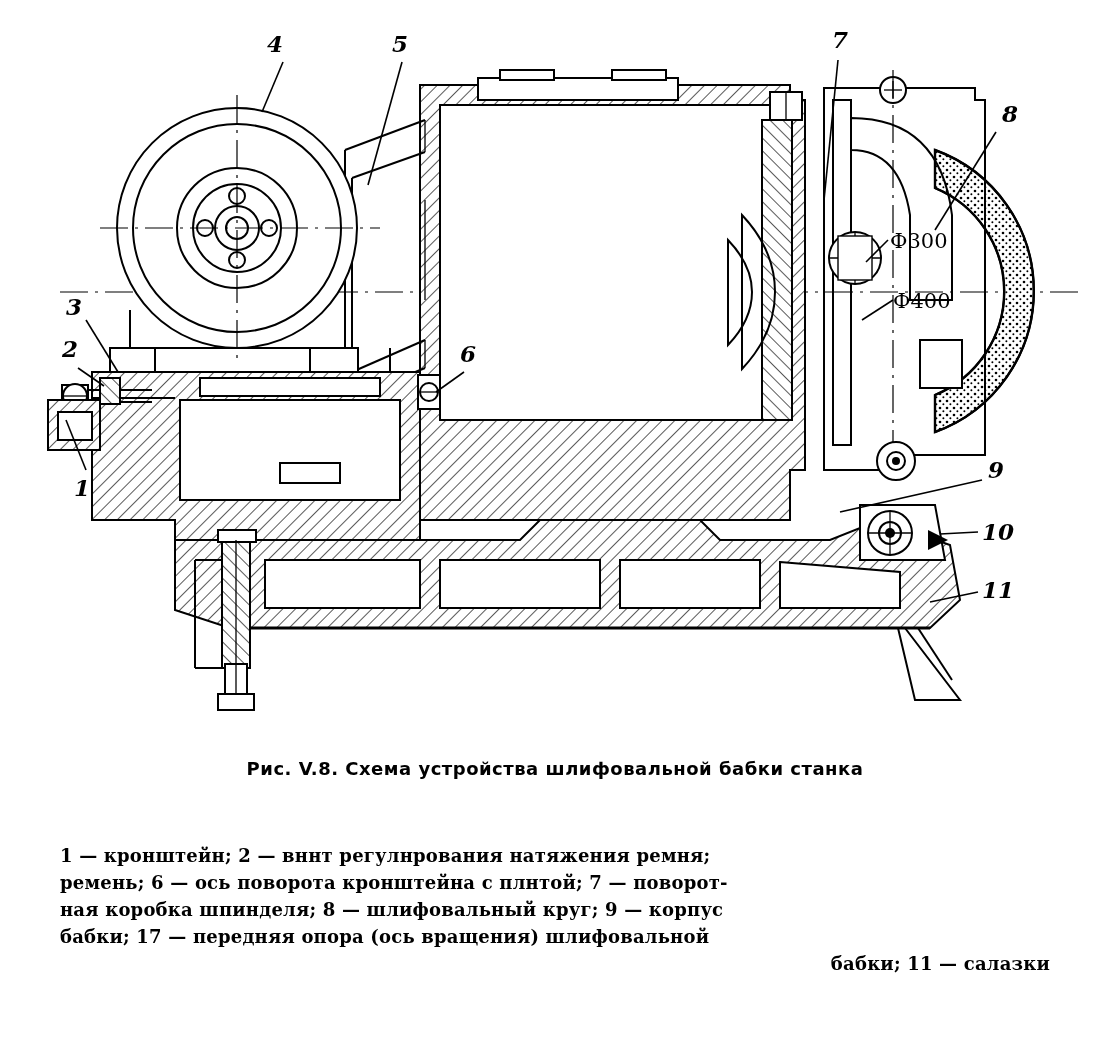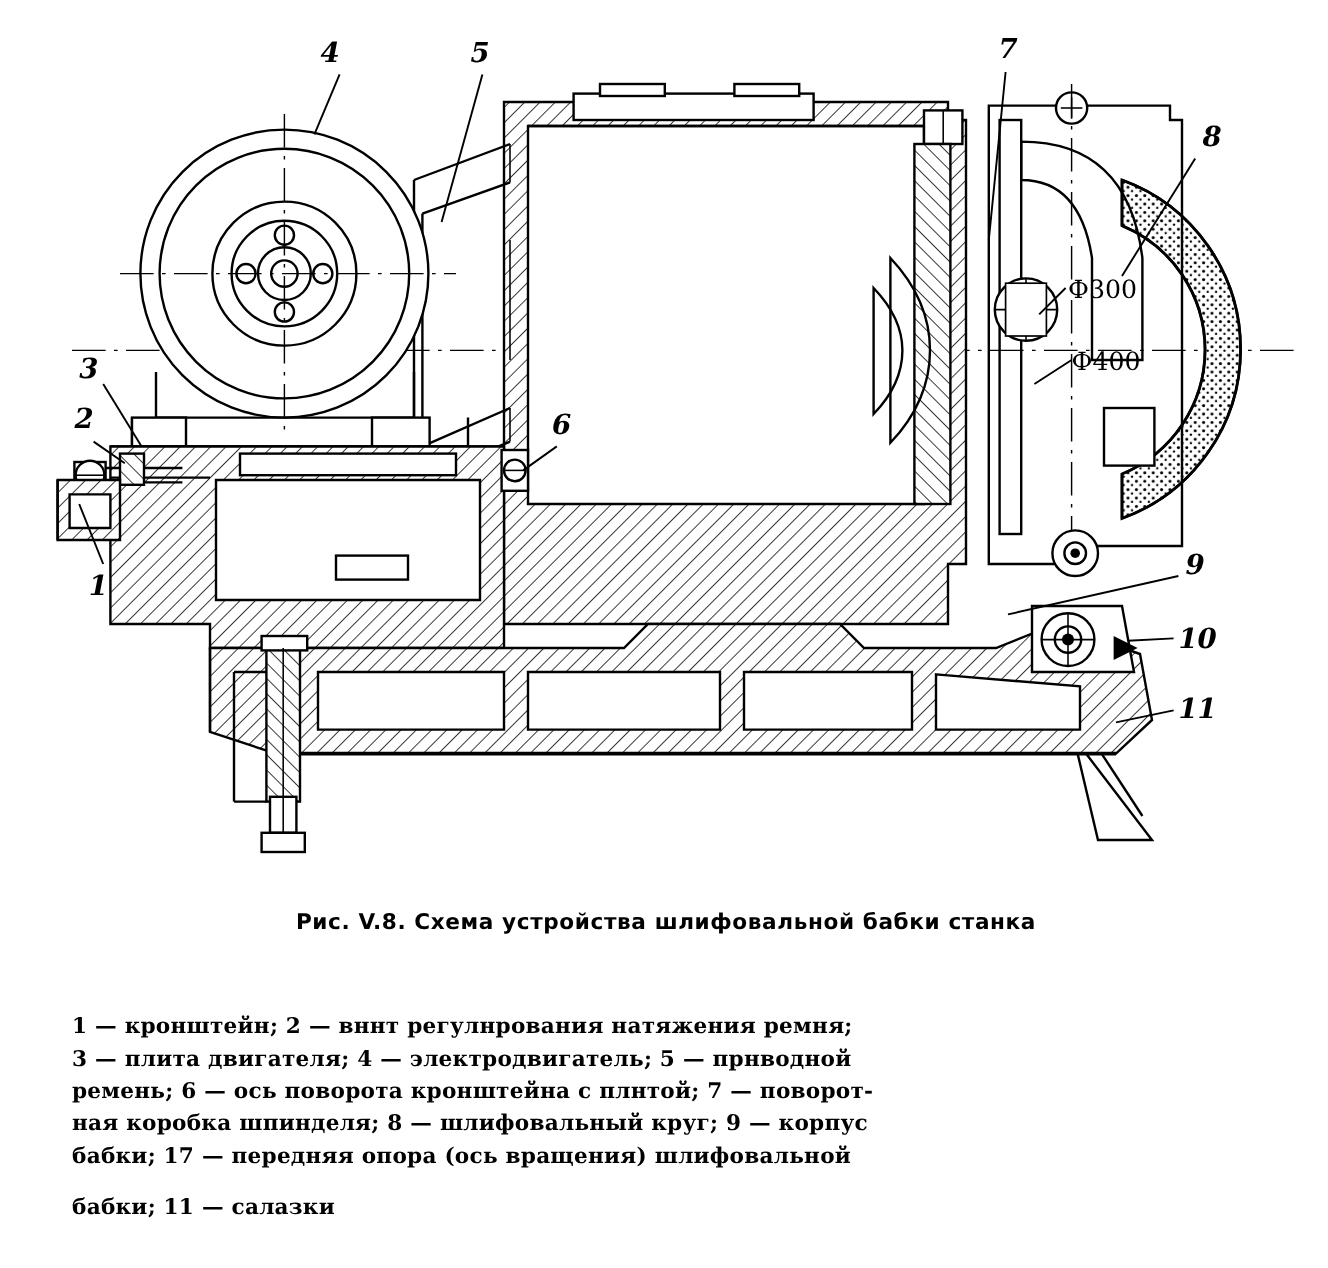--- a/index.html
+++ b/index.html
@@ -45,22 +45,21 @@
     top: 842px;
     width: 990px;
     text-align: justify;
     font-family: "DejaVu Serif", serif;
     font-weight: bold;
     font-size: 18px;
     line-height: 27px;
     letter-spacing: 0.2px;
   }
   .legend-last {
-    text-align: left;
-    margin-top: 16px;
+    text-align: right;
   }
   text {
     font-family: "DejaVu Serif", serif;
   }
   .calloutnum {
     font-style: italic;
     font-weight: bold;
     font-size: 23px;
   }
   .dimlabel {
@@ -276,18 +275,17 @@
   <text class="dimlabel" x="893" y="308">Ф400</text>
 </svg>
 </div>
 
 <div class="caption-block">
   <div class="caption-title">Рис. V.8. Схема устройства шлифовальной бабки станка</div>
 </div>
 
 <div class="legend-block">
   <div>1 — кронштейн;  2 — вннт  регулнрования  натяжения   ремня;</div>
-  <div>3 — плита двигателя;  4 —  электродвигатель;  5 —  прнводной</div>
   <div>ремень;  6 — ось поворота кронштейна с плнтой;  7 — поворот-</div>
   <div>ная коробка шпинделя;  8 — шлифовальный круг;  9 — корпус</div>
   <div>бабки;  17 — передняя опора (ось вращения)  шлифовальной</div>
   <div class="legend-last">бабки;  11 — салазки</div>
 </div>
 
 </body></html>

